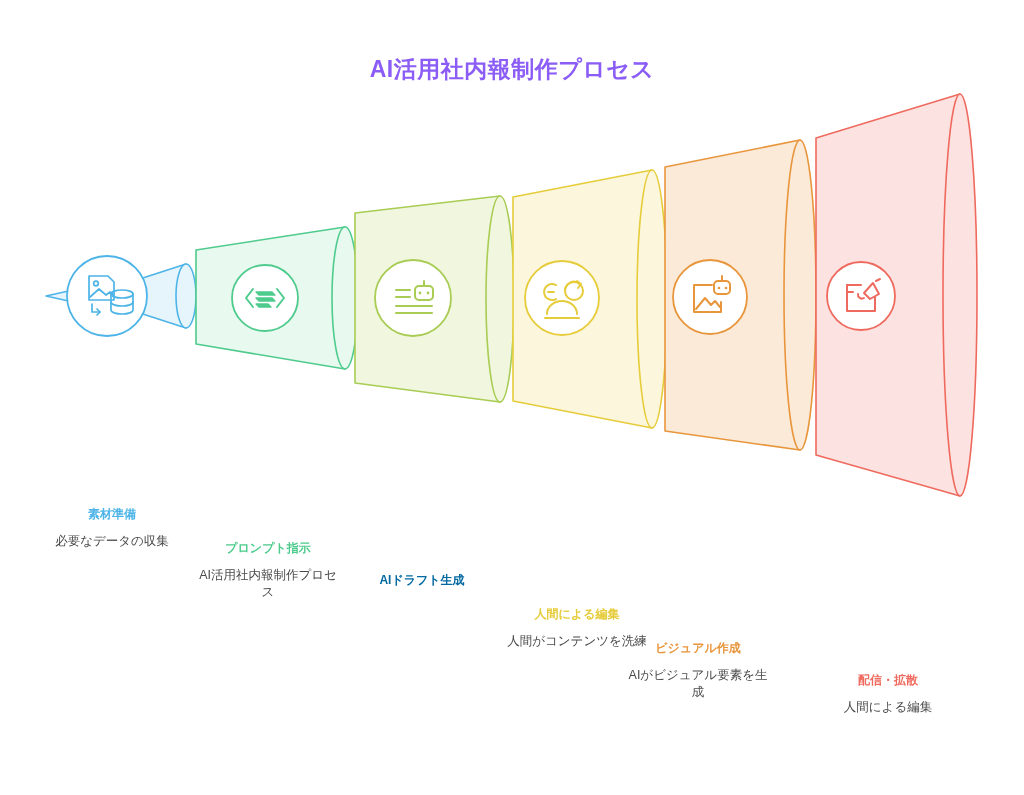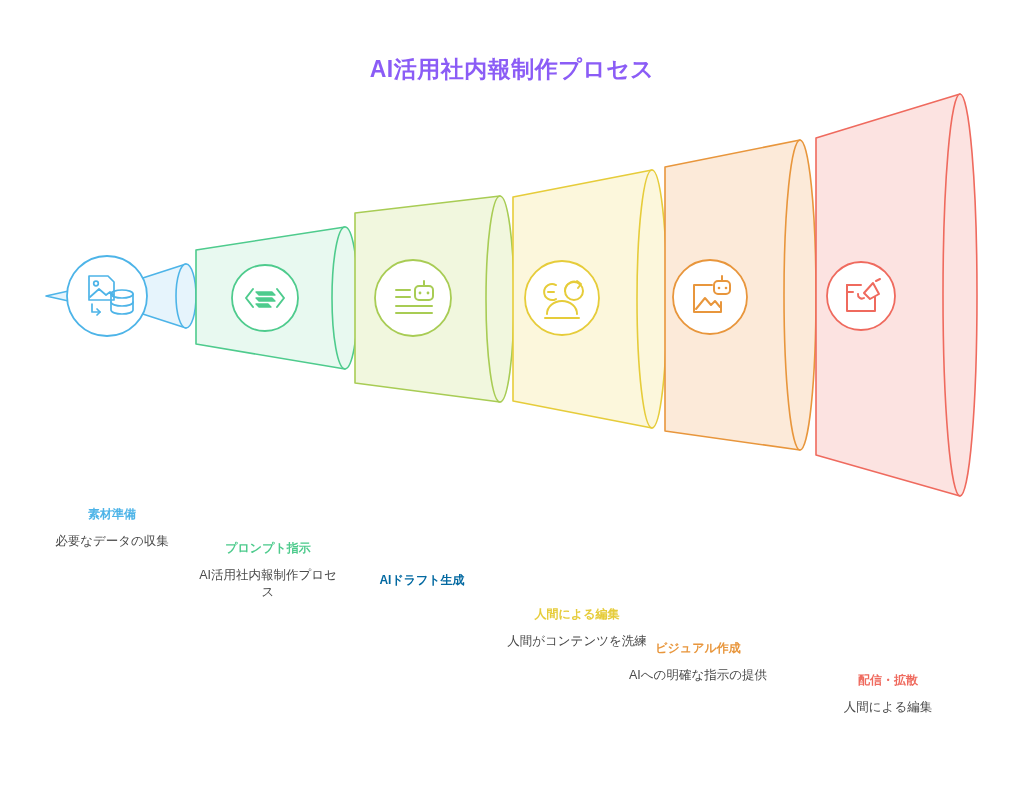--- a/index.html
+++ b/index.html
@@ -148,21 +148,21 @@
     <div class="stage-title" style="color:#0369a1;">AIドラフト生成</div>
   </div>
 
   <div class="stage-label" style="left:504px; top:606px; width:146px;">
     <div class="stage-title" style="color:#e6cc3a;">人間による編集</div>
     <div class="stage-desc">人間がコンテンツを洗練</div>
   </div>
 
   <div class="stage-label" style="left:624px; top:640px; width:148px;">
     <div class="stage-title" style="color:#e8963c;">ビジュアル作成</div>
-    <div class="stage-desc">AIへの明確な指示の提供</div>
+    <div class="stage-desc">AIがビジュアル要素を生成</div>
   </div>
 
   <div class="stage-label" style="left:818px; top:672px; width:140px;">
     <div class="stage-title" style="color:#ef6a5e;text-align:center;">配信・拡散</div>
     <div class="stage-desc">人間による編集</div>
   </div>
 
 </div>
 
 </body></html>

